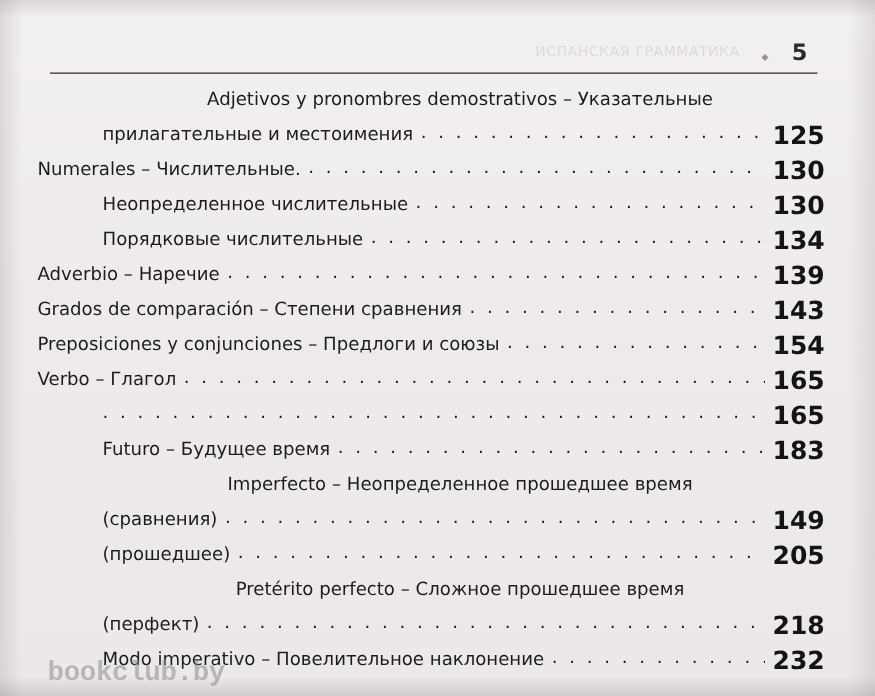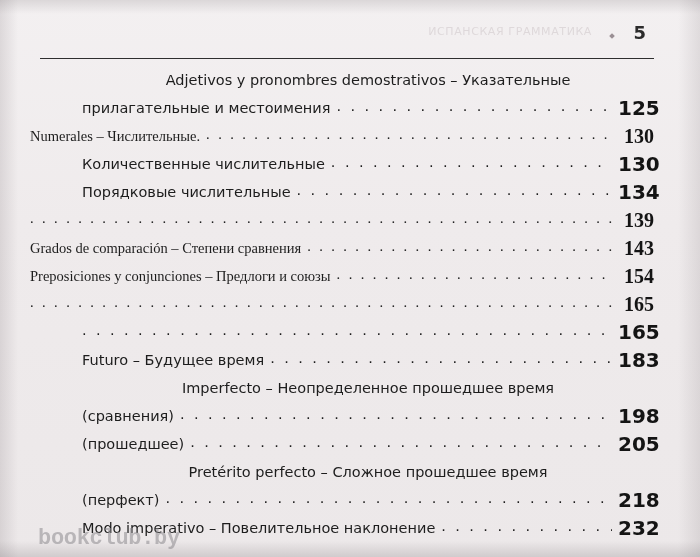--- a/index.html
+++ b/index.html
@@ -31,21 +31,21 @@
   #page::after {
     content: "";
     position: absolute;
     right: 0; top: 0; bottom: 0;
     width: 22px;
     background: linear-gradient(270deg, rgba(120,110,115,0.16), rgba(120,110,115,0));
     pointer-events: none;
   }
   .header {
     position: absolute;
-    top: 22px;
+    top: 32px;
     left: 40px;
     right: 46px;
     height: 28px;
   }
   .header-ghost {
     position: absolute;
     right: 62px;
     top: 3px;
     font-size: 11px;
     letter-spacing: 0.6px;
@@ -88,21 +88,21 @@
   }
   .entry {
     display: block;
     position: relative;
     font-size: 14.5px;
     color: #1d1d1d;
     line-height: 28px;
     white-space: nowrap;
   }
   .entry.indent1 { padding-left: 52px; }
-  .entry.indent0 { padding-left: 0px; font-family: Liberation Serif, serif; }
+  .entry.indent0 { padding-left: 0px; }
   .entry .row {
     display: flex;
     align-items: flex-end;
     width: 100%;
   }
   .entry .title {
     flex: 0 0 auto;
     padding-right: 6px;
   }
   .entry .leader {
@@ -180,54 +180,56 @@
       </div>
       <div class="entry indent0">
         <div class="row">
           <span class="title">Numerales – Числительные.</span>
           <span class="leader">. . . . . . . . . . . . . . . . . . . . . . . . . . . . . . . . . . . . . . . . . . . . . . . . . . . . . . . . . . . . . . . . . . . . . . . . . . . . . . . . . . . . . . . . . . . . . . . . . . . . . . . . . . . . . . . . . . . . . . . . </span>
           <span class="pagenum">130</span>
         </div>
       </div>
       <div class="entry indent1">
         <div class="row">
-          <span class="title">Количественные числительные</span>
+          <span class="title">Неопределенное числительные</span>
           <span class="leader">. . . . . . . . . . . . . . . . . . . . . . . . . . . . . . . . . . . . . . . . . . . . . . . . . . . . . . . . . . . . . . . . . . . . . . . . . . . . . . . . . . . . . . . . . . . . . . . . . . . . . . . . . . . . . . . . . . . . . . . . </span>
           <span class="pagenum">130</span>
         </div>
       </div>
       <div class="entry indent1">
         <div class="row">
           <span class="title">Порядковые числительные</span>
           <span class="leader">. . . . . . . . . . . . . . . . . . . . . . . . . . . . . . . . . . . . . . . . . . . . . . . . . . . . . . . . . . . . . . . . . . . . . . . . . . . . . . . . . . . . . . . . . . . . . . . . . . . . . . . . . . . . . . . . . . . . . . . . </span>
           <span class="pagenum">134</span>
         </div>
       </div>
       <div class="entry indent0">
         <div class="row">
+          <span class="title">Adverbio – Наречие</span>
           <span class="leader">. . . . . . . . . . . . . . . . . . . . . . . . . . . . . . . . . . . . . . . . . . . . . . . . . . . . . . . . . . . . . . . . . . . . . . . . . . . . . . . . . . . . . . . . . . . . . . . . . . . . . . . . . . . . . . . . . . . . . . . . </span>
           <span class="pagenum">139</span>
         </div>
       </div>
       <div class="entry indent0">
         <div class="row">
           <span class="title">Grados de comparación – Степени сравнения</span>
           <span class="leader">. . . . . . . . . . . . . . . . . . . . . . . . . . . . . . . . . . . . . . . . . . . . . . . . . . . . . . . . . . . . . . . . . . . . . . . . . . . . . . . . . . . . . . . . . . . . . . . . . . . . . . . . . . . . . . . . . . . . . . . . </span>
           <span class="pagenum">143</span>
         </div>
       </div>
       <div class="entry indent0">
         <div class="row">
           <span class="title">Preposiciones y conjunciones – Предлоги и союзы</span>
           <span class="leader">. . . . . . . . . . . . . . . . . . . . . . . . . . . . . . . . . . . . . . . . . . . . . . . . . . . . . . . . . . . . . . . . . . . . . . . . . . . . . . . . . . . . . . . . . . . . . . . . . . . . . . . . . . . . . . . . . . . . . . . . </span>
           <span class="pagenum">154</span>
         </div>
       </div>
       <div class="entry indent0">
         <div class="row">
+          <span class="title">Verbo – Глагол</span>
           <span class="leader">. . . . . . . . . . . . . . . . . . . . . . . . . . . . . . . . . . . . . . . . . . . . . . . . . . . . . . . . . . . . . . . . . . . . . . . . . . . . . . . . . . . . . . . . . . . . . . . . . . . . . . . . . . . . . . . . . . . . . . . . </span>
           <span class="pagenum">165</span>
         </div>
       </div>
       <div class="entry indent1">
         <div class="row">
           <span class="leader">. . . . . . . . . . . . . . . . . . . . . . . . . . . . . . . . . . . . . . . . . . . . . . . . . . . . . . . . . . . . . . . . . . . . . . . . . . . . . . . . . . . . . . . . . . . . . . . . . . . . . . . . . . . . . . . . . . . . . . . . </span>
           <span class="pagenum">165</span>
         </div>
       </div>
@@ -236,21 +238,21 @@
           <span class="title">Futuro – Будущее время</span>
           <span class="leader">. . . . . . . . . . . . . . . . . . . . . . . . . . . . . . . . . . . . . . . . . . . . . . . . . . . . . . . . . . . . . . . . . . . . . . . . . . . . . . . . . . . . . . . . . . . . . . . . . . . . . . . . . . . . . . . . . . . . . . . . </span>
           <span class="pagenum">183</span>
         </div>
       </div>
       <div class="entry indent1">
         <div class="wrapline">Imperfecto – Неопределенное прошедшее время</div>
         <div class="row">
           <span class="title">(сравнения)</span>
           <span class="leader">. . . . . . . . . . . . . . . . . . . . . . . . . . . . . . . . . . . . . . . . . . . . . . . . . . . . . . . . . . . . . . . . . . . . . . . . . . . . . . . . . . . . . . . . . . . . . . . . . . . . . . . . . . . . . . . . . . . . . . . . </span>
-          <span class="pagenum">198</span>
+          <span class="pagenum">149</span>
         </div>
       </div>
       <div class="entry indent1">
         <div class="row">
           <span class="title">(прошедшее)</span>
           <span class="leader">. . . . . . . . . . . . . . . . . . . . . . . . . . . . . . . . . . . . . . . . . . . . . . . . . . . . . . . . . . . . . . . . . . . . . . . . . . . . . . . . . . . . . . . . . . . . . . . . . . . . . . . . . . . . . . . . . . . . . . . . </span>
           <span class="pagenum">205</span>
         </div>
       </div>
       <div class="entry indent1">

